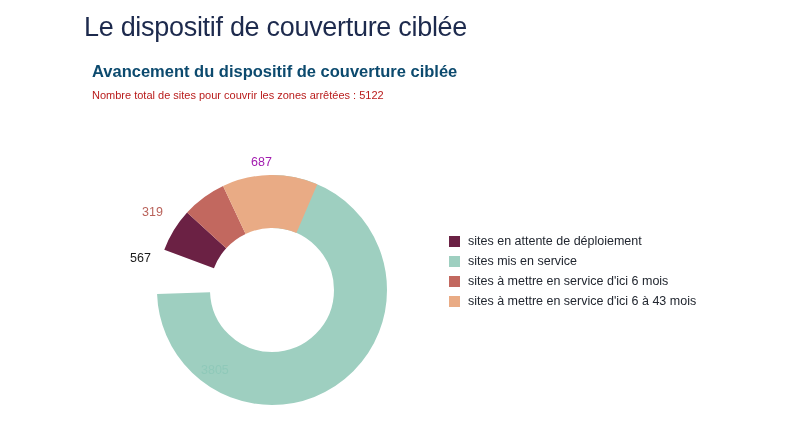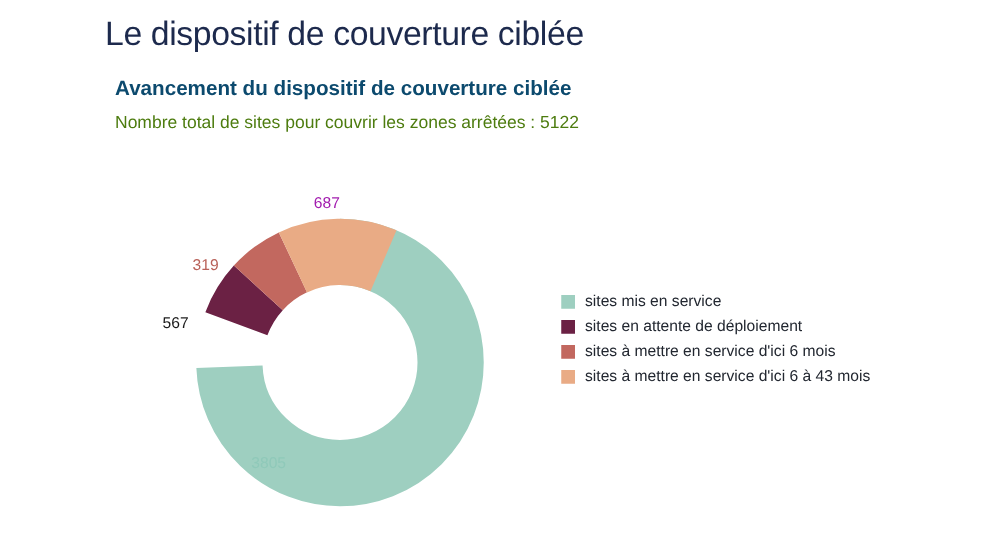--- a/index.html
+++ b/index.html
@@ -28,22 +28,22 @@
     left: 92px;
     top: 62px;
     font-size: 16.5px;
     font-weight: bold;
     color: #0c4a6e;
   }
   .chart-subtitle {
     position: absolute;
     left: 92px;
     top: 89px;
-    font-size: 14px;
-    color: #4d7c0f;
+    font-size: 11px;
+    color: #b91c1c;
     font-weight: normal;
   }
   .donut-wrap {
     position: absolute;
     left: 142px;
     top: 160px;
     width: 260px;
     height: 260px;
   }
   .donut-svg {
@@ -62,21 +62,20 @@
   }
   .lbl-1 {
     left: 130px;
     top: 251px;
     color: #1a1a1a;
   }
   .lbl-2 {
     left: 142px;
     top: 205px;
     color: #b9625a;
-    margin-left: 12px;
   }
   .lbl-3 {
     left: 203px;
     top: 155px;
     color: #a21caf;
     margin-left: 48px;
   }
   .legend {
     position: absolute;
     left: 449px;
@@ -121,26 +120,26 @@
   </svg>
 </div>
 
 <div class="slice-label lbl-0">3805</div>
 <div class="slice-label lbl-1">567</div>
 <div class="slice-label lbl-2">319</div>
 <div class="slice-label lbl-3">687</div>
 
 <div class="legend">
   <div class="legend-row">
+    <span class="legend-swatch" style="background:#6b2144"></span>
+    <span class="legend-text">sites en attente de déploiement</span>
+  </div>
+  <div class="legend-row">
     <span class="legend-swatch" style="background:#9ecfc0"></span>
     <span class="legend-text">sites mis en service</span>
-  </div>
-  <div class="legend-row">
-    <span class="legend-swatch" style="background:#6b2144"></span>
-    <span class="legend-text">sites en attente de déploiement</span>
   </div>
   <div class="legend-row">
     <span class="legend-swatch" style="background:#c2685f"></span>
     <span class="legend-text">sites à mettre en service d'ici 6 mois</span>
   </div>
   <div class="legend-row">
     <span class="legend-swatch" style="background:#e9ab85"></span>
     <span class="legend-text">sites à mettre en service d'ici 6 à 43 mois</span>
   </div>
 </div>

